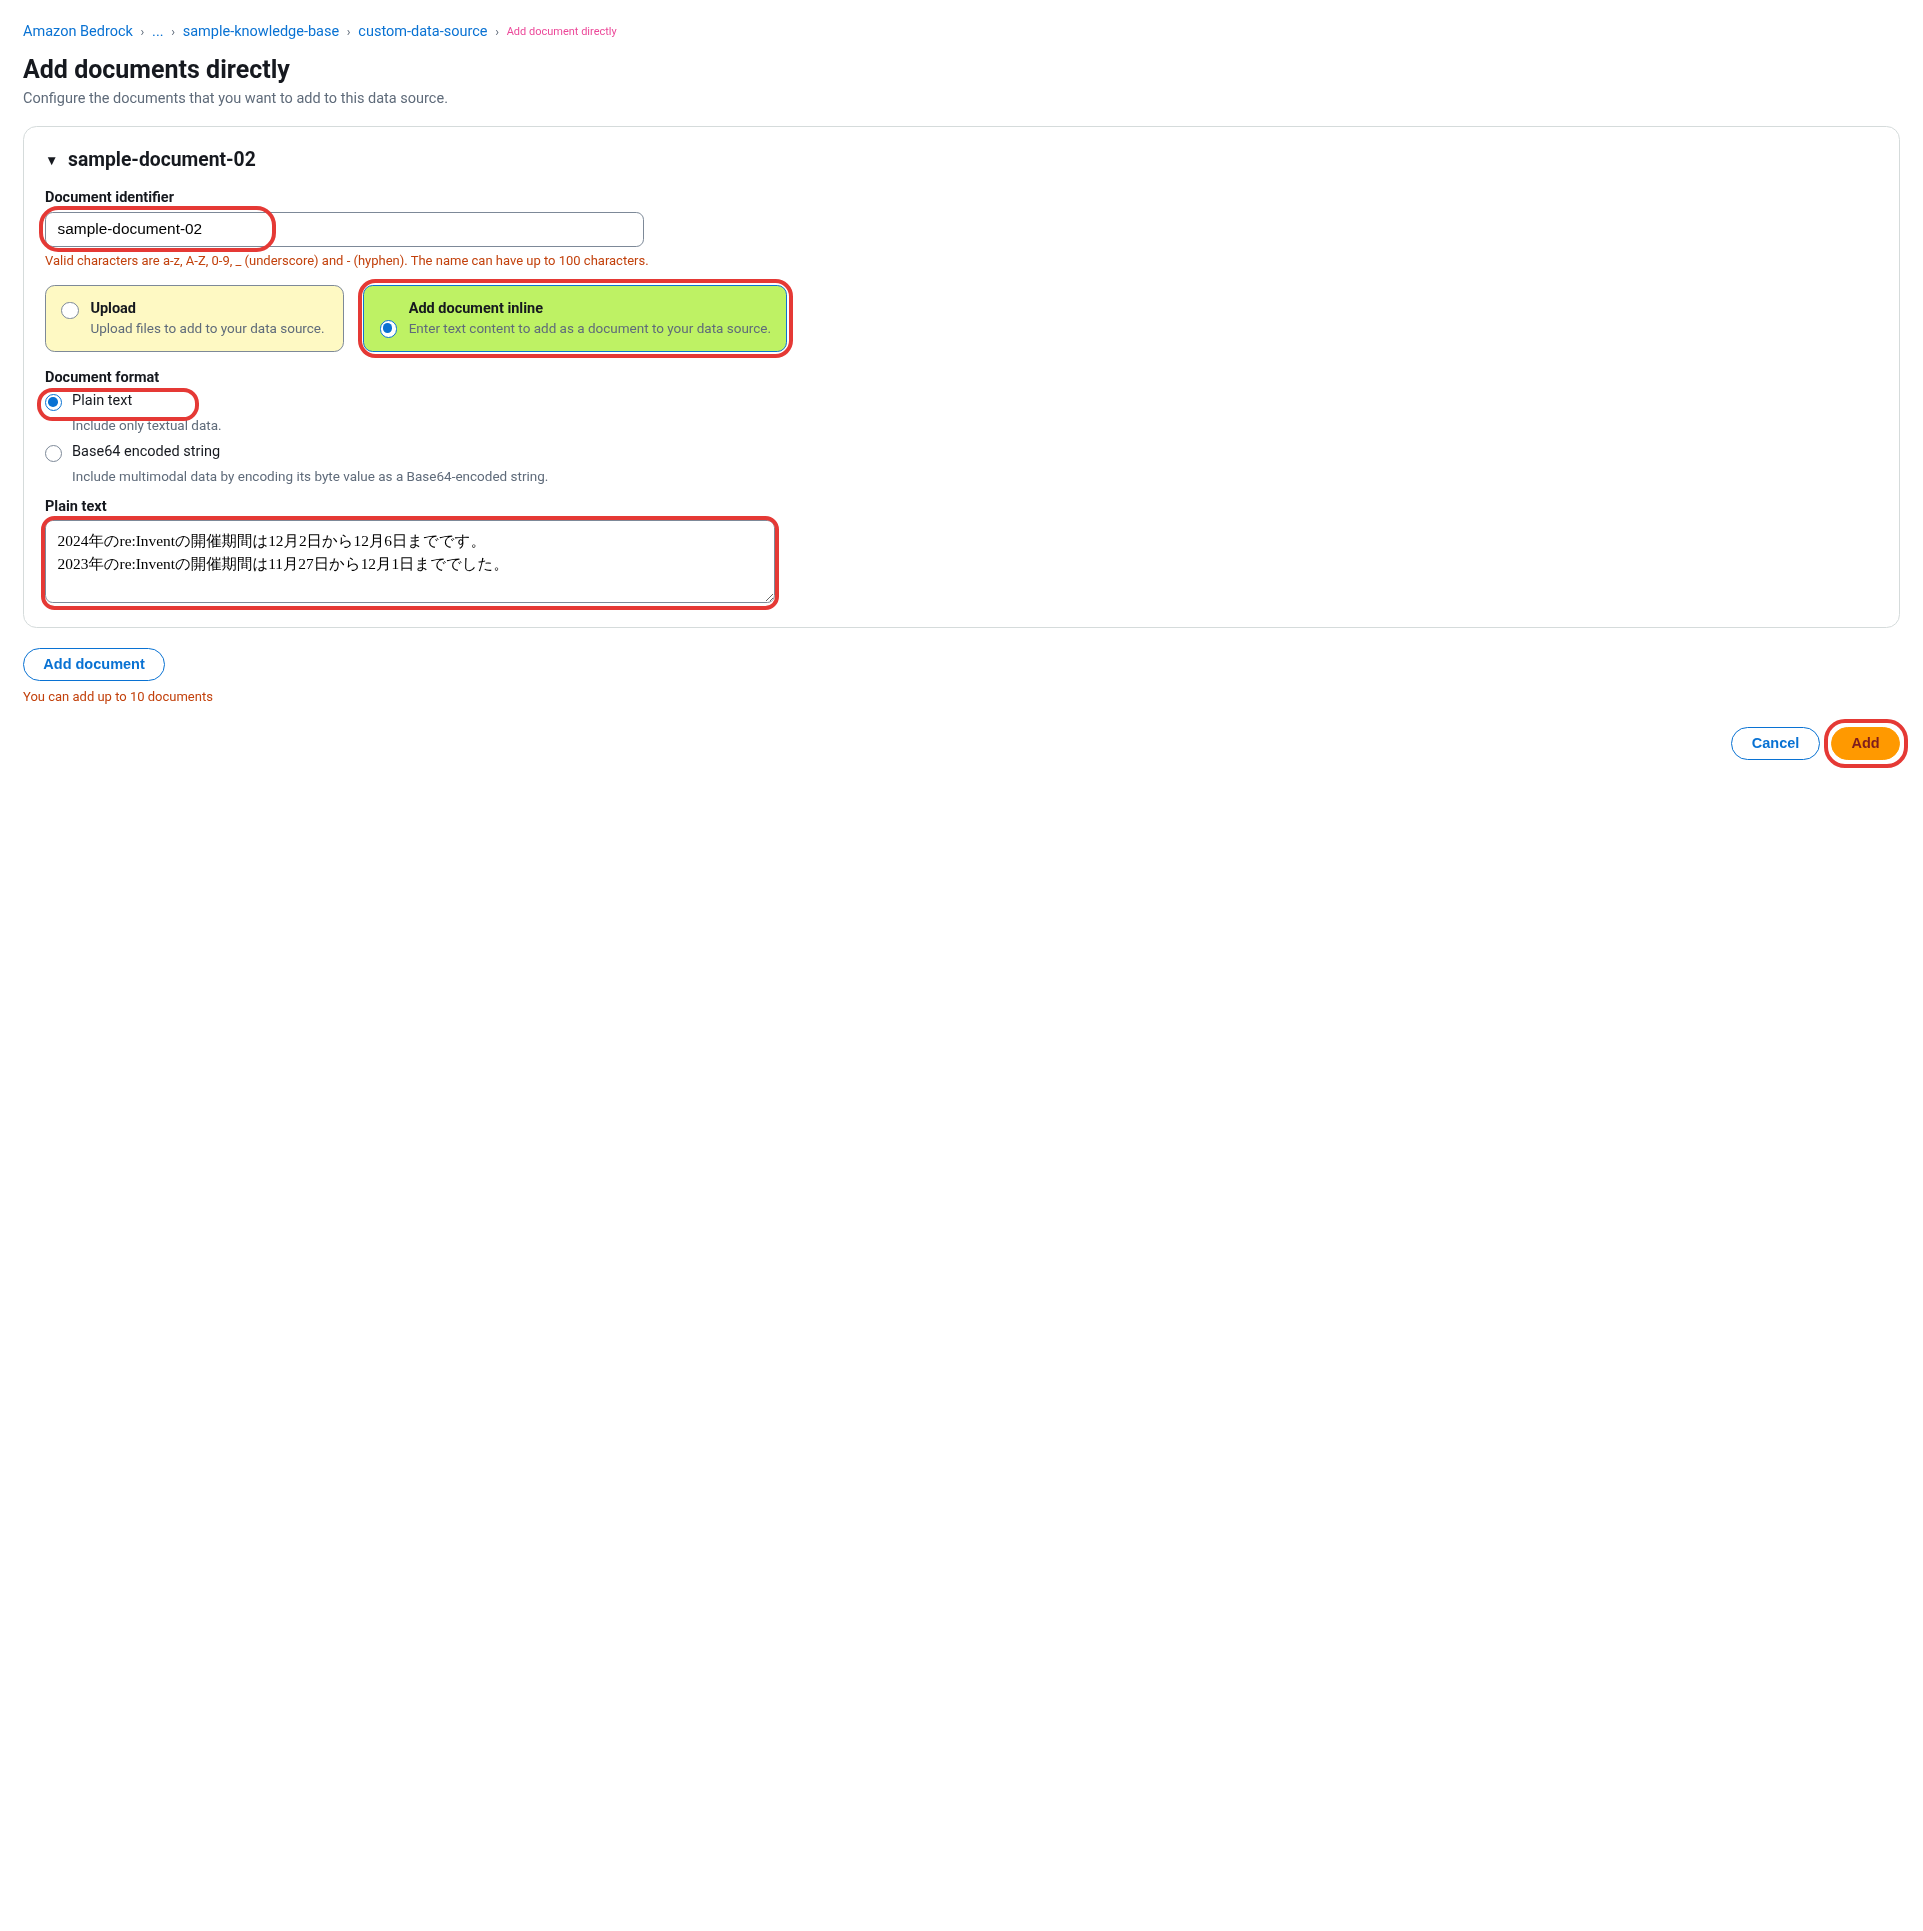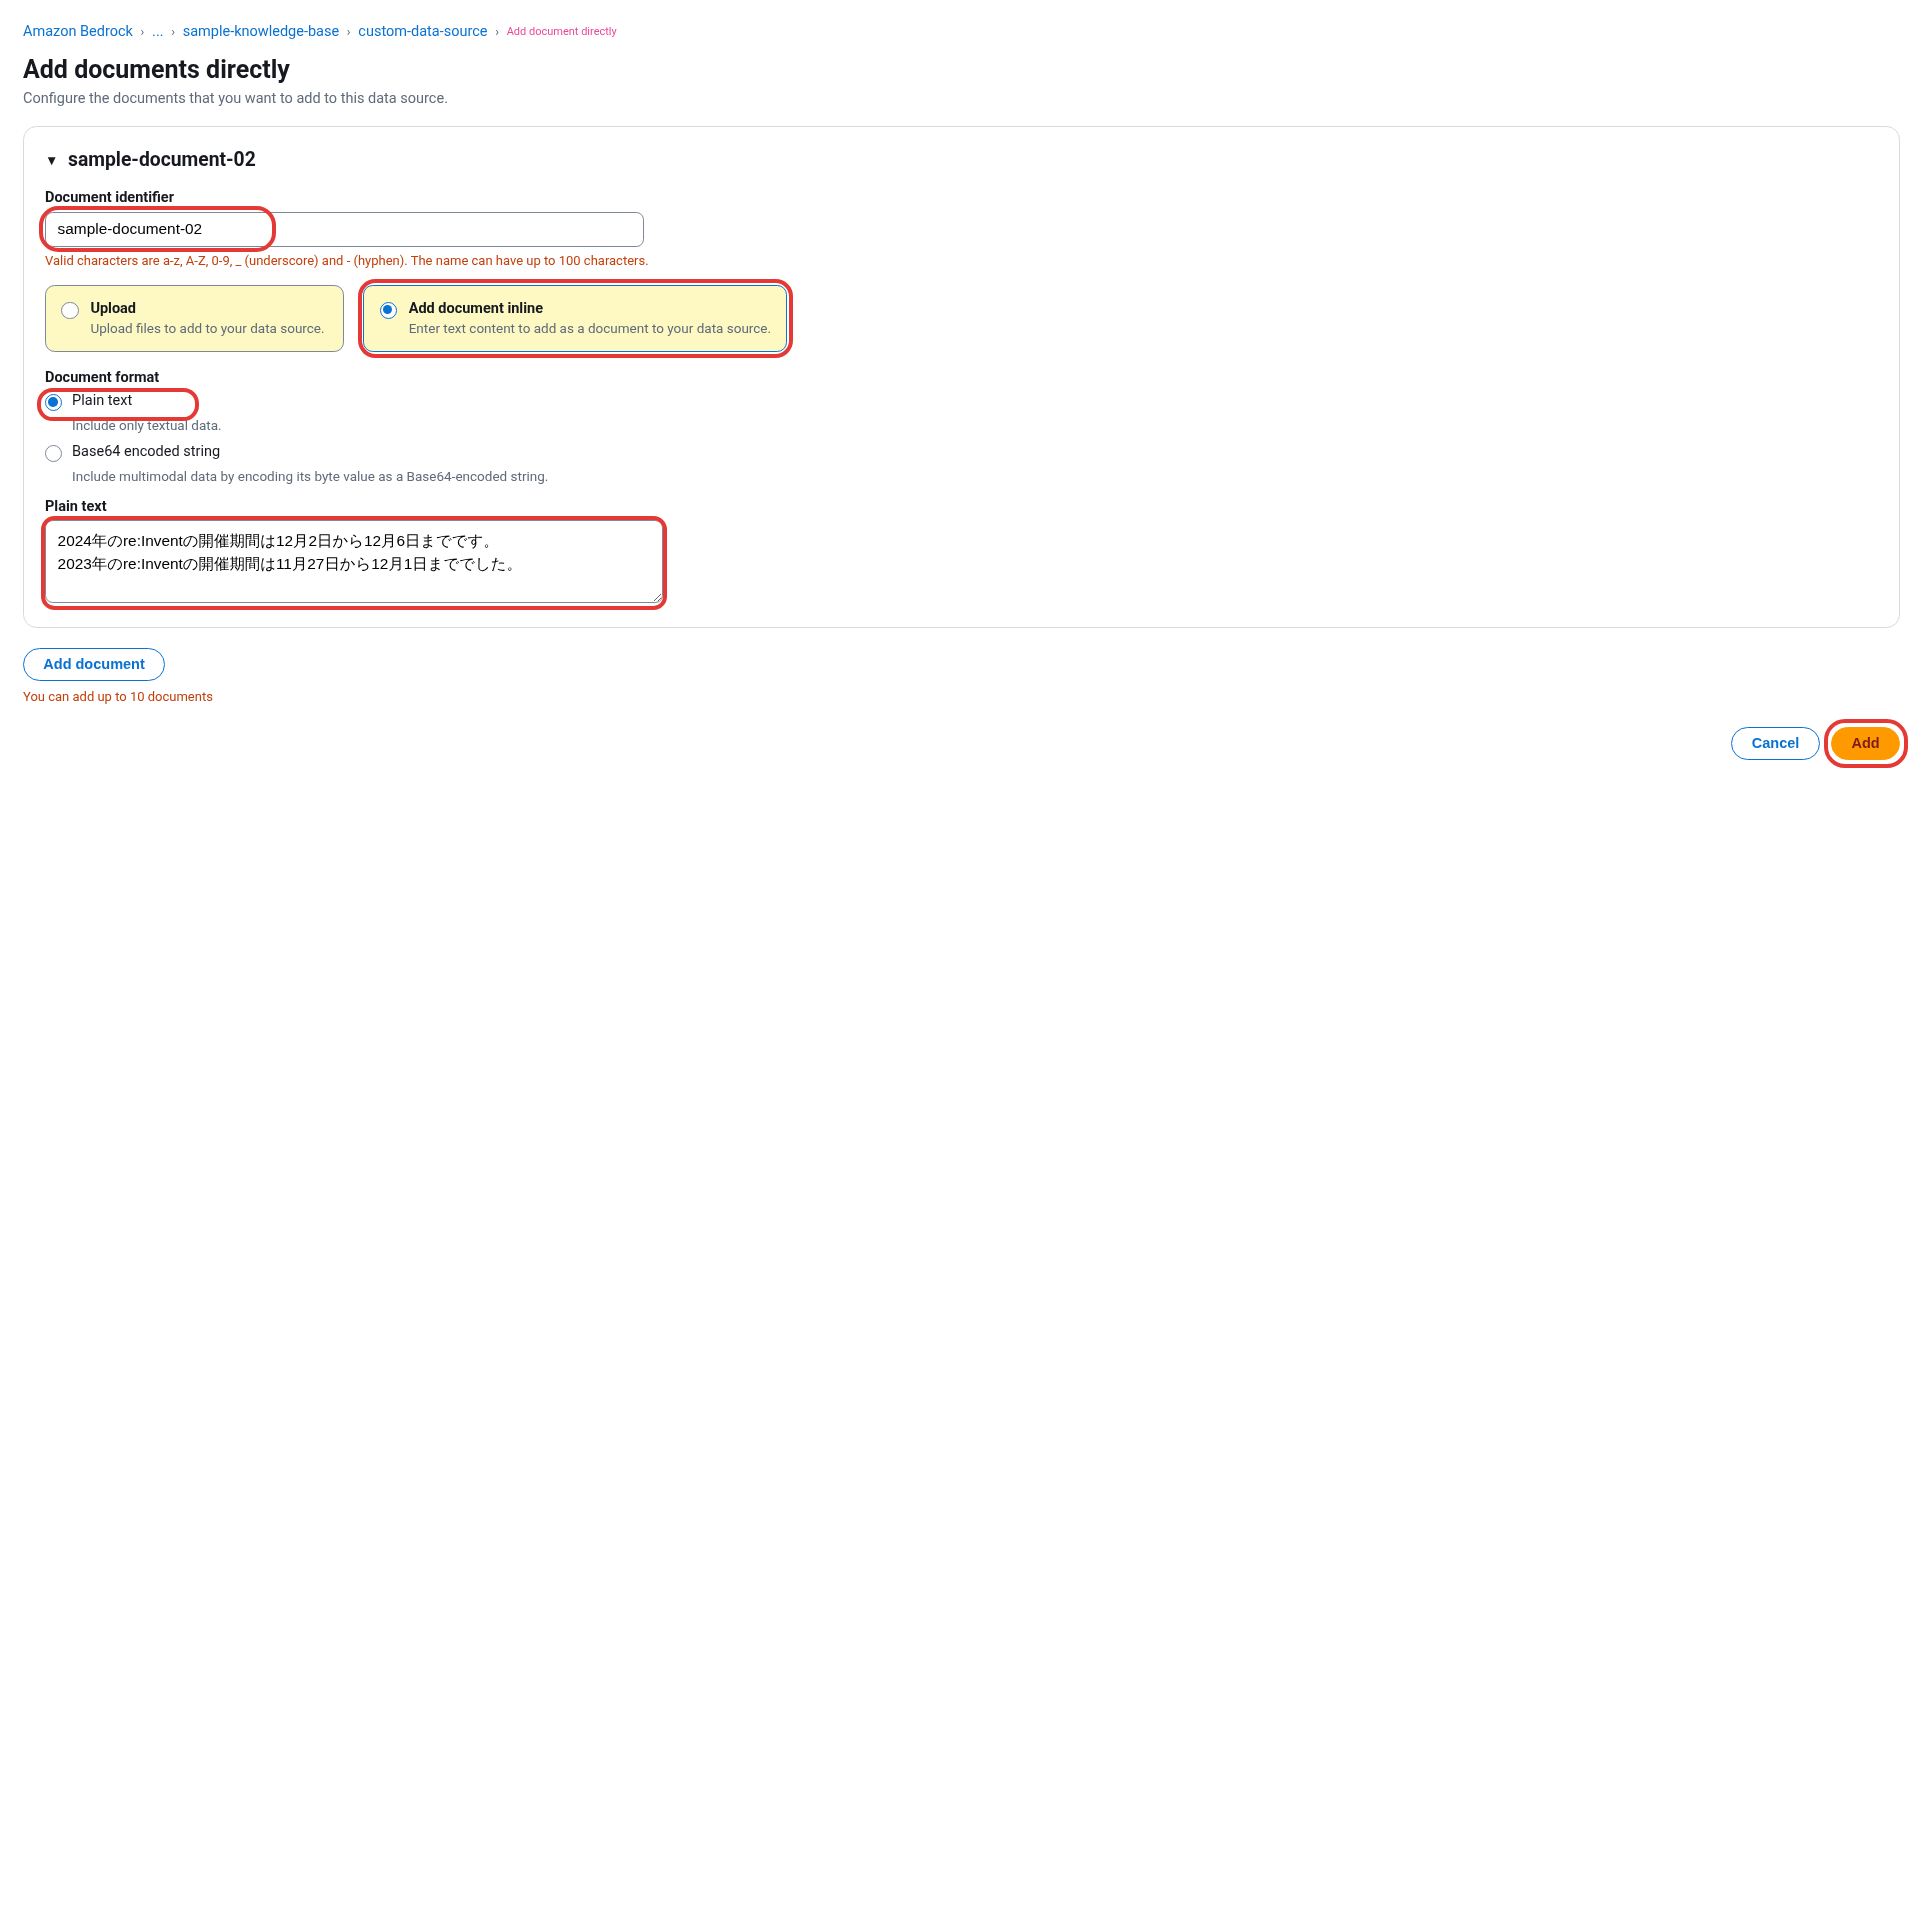--- a/index.html
+++ b/index.html
@@ -72,21 +72,22 @@
       border: 1.9px solid #7d8998;
       border-radius: 9.7px;
       padding: 13.5px 15.4px;
       display: flex;
       gap: 11.6px;
       cursor: pointer;
       background: #fef9c3;
     }
     .option-card.selected {
       border-color: #0972d3;
-      background: #fef9c3;
+      background: #bef264;
+      align-items: flex-end;
     }
     .option-card .title { font-weight: 700; font-size: 14.5px; margin-bottom: 1.9px; }
     .option-card .desc { color: #5f6b7a; font-size: 13.5px; line-height: 1.4; }
     .radio {
       width: 17.4px;
       height: 17.4px;
       border: 1.9px solid #7d8998;
       border-radius: 50%;
       flex: 0 0 17.4px;
       margin-top: 1.9px;
@@ -111,24 +112,24 @@
     }
     .radio-row .label { font-size: 14.5px; font-weight: 400; }
     .radio-row-desc {
       color: #5f6b7a;
       font-size: 13.5px;
       margin-left: 27px;
       margin-bottom: 9.7px;
     }
     .section { margin-top: 13.5px; }
     textarea.text-input {
-      width: 618px;
+      width: 730px;
       height: 83px;
       resize: both;
-      font-family: Liberation Sans, sans-serif;
+      font-family: Liberation Serif, serif;
       line-height: 1.5;
     }
     .btn {
       display: inline-block;
       border: 1.9px solid #0972d3;
       border-radius: 21px;
       padding: 7.7px 19.3px;
       font-size: 14.5px;
       font-weight: 700;
       color: #0972d3;

